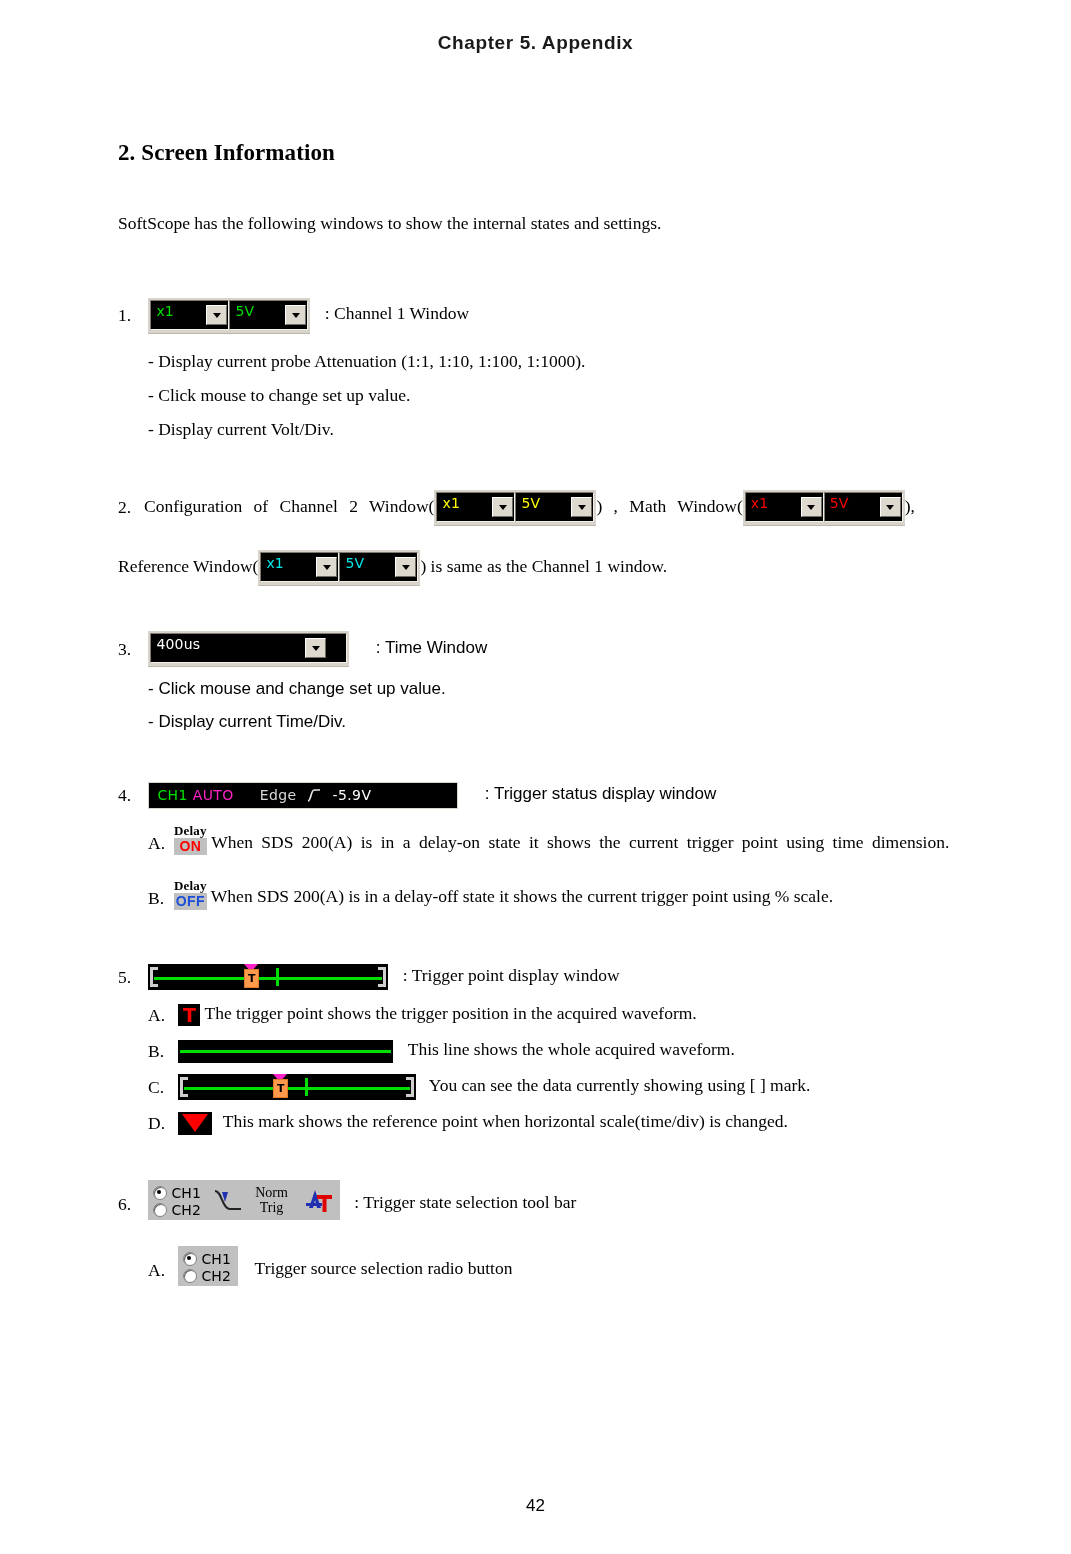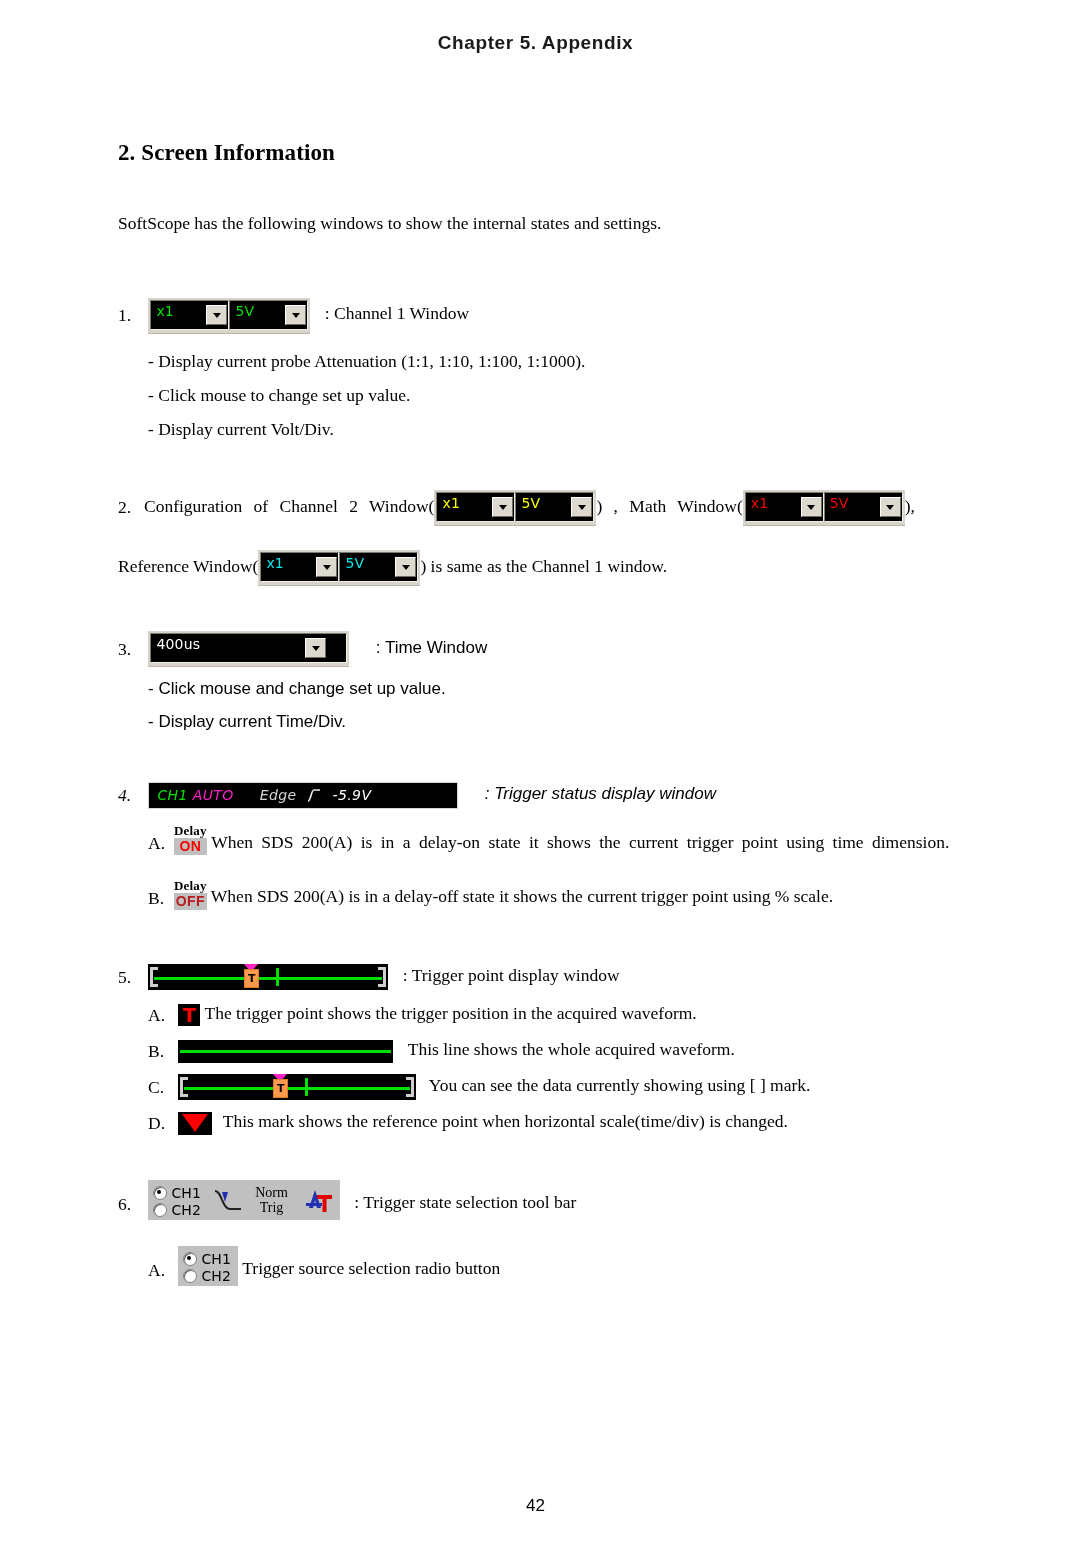--- a/index.html
+++ b/index.html
@@ -197,21 +197,21 @@
   .delay-badge .state {
     display: block;
     font-family: "Liberation Sans", sans-serif;
     font-weight: bold;
     font-size: 14px;
     line-height: 17px;
     background: #c0c0c0;
     letter-spacing: 0.4px;
   }
   .state-on  { color: #ff0000; }
-  .state-off { color: #b91c1c; }
+  .state-off { color: #1d4ed8; }
 
   
   .trigbar {
     display: inline-block;
     vertical-align: middle;
     position: relative;
     height: 26px;
     background: #000000;
   }
   .trigbar.full { width: 240px; }
@@ -457,21 +457,21 @@
         </span>
       </span>
       <span class="sans" style="margin-left:22px; font-size:17px;">: Time Window</span>
     </div>
 
     <div class="sublist sans" style="margin-top:8px;">
       <div class="sub-line" style="font-size:17px;">- Click mouse and change set up value.</div>
       <div class="sub-line" style="font-size:17px;">- Display current Time/Div.</div>
     </div>
 
-    <div class="item serif" style="margin-top:48px;font-style:italic;">
+    <div class="item serif" style="margin-top:48px;">
       <span class="num">4.</span>
       <span class="trig-status">
         <span class="c-green">CH1</span>
         <span style="color:#ff22c8;">AUTO</span><span class="gap-a"></span><span style="color:#d8d8d8;">Edge</span><span class="gap-b"></span><span class="slope-glyph">
           <svg width="14" height="15" viewBox="0 0 14 15">
               <path d="M1 13 C4 13 4 2 7 2 C10 2 10 2 13 2" stroke="#e8e8e8" stroke-width="1.7" fill="none"></path>
             </svg>
         </span><span class="gap-c"></span><span class="c-white">-5.9V</span>
       </span>
       <span class="sans" style="margin-left:22px; font-size:17px;">: Trigger status display window</span>
@@ -578,21 +578,21 @@
         <span class="trig-toolbar" style="padding:3px 7px 3px 5px;">
           <span class="radio-pair">
             <span class="radio-row">
               <span class="radio-dot on"></span><span class="radio-label">CH1</span>
             </span>
             <span class="radio-row">
               <span class="radio-dot"></span><span class="radio-label">CH2</span>
             </span>
           </span>
         </span>
-        <span style="margin-left:0;">Trigger source selection radio button</span>
+        <span style="margin-left:12px;">Trigger source selection radio button</span>
       </div>
     </div>
 
   </div>
 
   <div class="footer-page">42</div>
 
 </div>
 
 </body></html>

